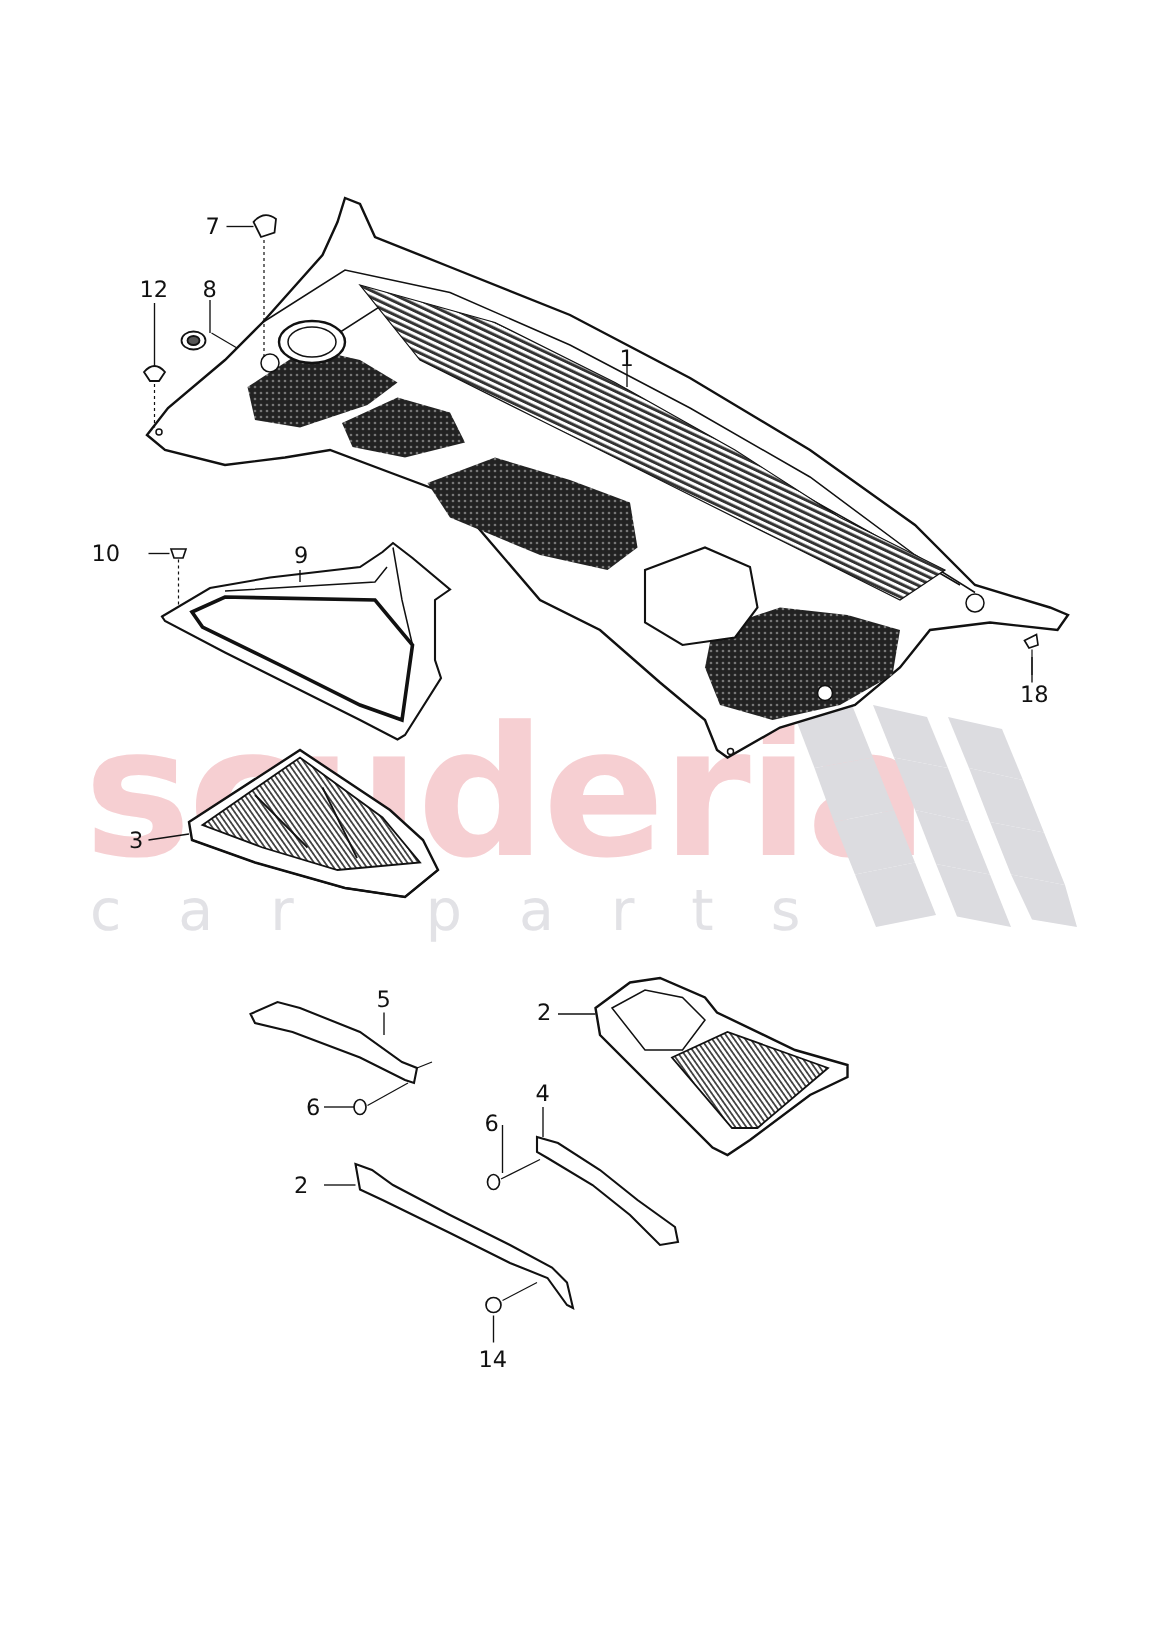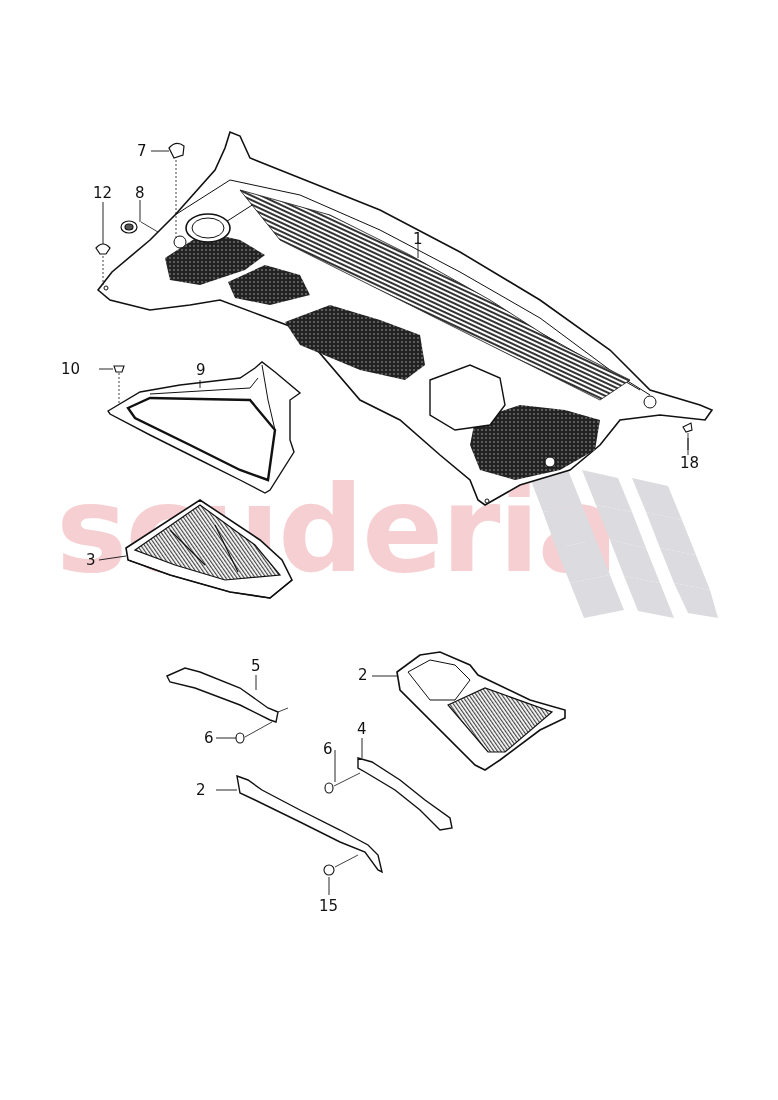--- a/index.html
+++ b/index.html
@@ -13,20 +13,21 @@
     .callout { position: absolute; font-size: 15px; color: #111; line-height: 1;
                font-family: "DejaVu Sans", sans-serif; }
     svg { position: absolute; left: 0; top: 0; }
   </style>
 </head>
 <body>
 
 <div class="canvas">
 
   <div class="wm-text" style="left:56px; top:470px;">scuderia</div>
+  <div class="wm-sub" style="left:60px; top:588px;">car parts</div>
 
   <svg width="778" height="1100" viewBox="0 0 778 1100">
     <g fill="#dcdce0">
       <polygon points="530,478 568,470 582,505 543,512"></polygon>
       <polygon points="582,470 618,478 632,512 596,505"></polygon>
       <polygon points="543,512 582,505 596,540 556,548"></polygon>
       <polygon points="596,505 632,512 646,548 610,540"></polygon>
       <polygon points="632,478 668,486 682,520 646,512"></polygon>
       <polygon points="646,512 682,520 696,555 660,548"></polygon>
       <polygon points="556,548 596,540 610,575 570,583"></polygon>
@@ -172,15 +173,15 @@
   <div class="callout" style="left:251px; top:659px;">5</div>
   <div class="callout" style="left:204px; top:731px;">6</div>
   <div class="callout" style="left:323px; top:742px;">6</div>
   <div class="callout" style="left:137px; top:144px;">7</div>
   <div class="callout" style="left:135px; top:186px;">8</div>
   <div class="callout" style="left:196px; top:363px;">9</div>
   <div class="callout" style="left:61px; top:362px;">10</div>
   <div class="callout" style="left:680px; top:456px;">18</div>
   <div class="callout" style="left:93px; top:186px;">12</div>
   <div class="callout" style="left:196px; top:783px;">2</div>
-  <div class="callout" style="left:319px; top:899px;">15</div>
+  <div class="callout" style="left:319px; top:899px;">14</div>
 
 </div>
 
 </body></html>

